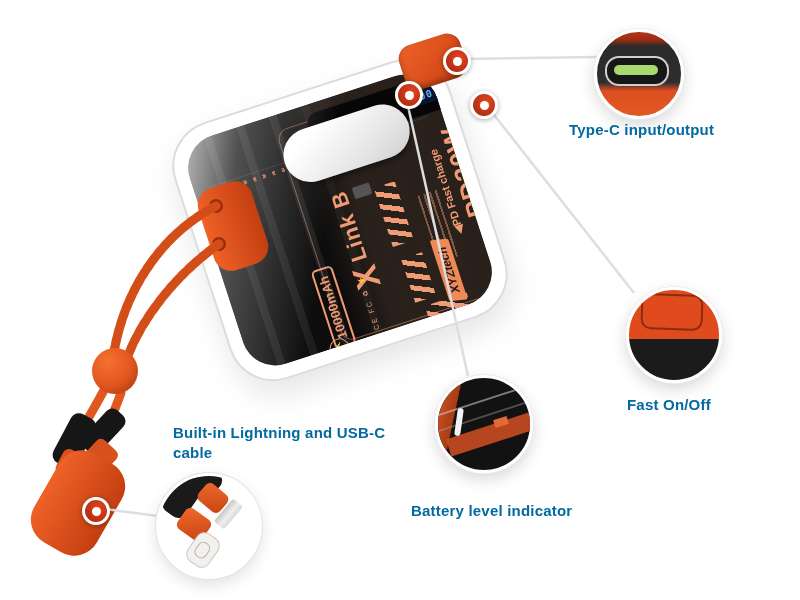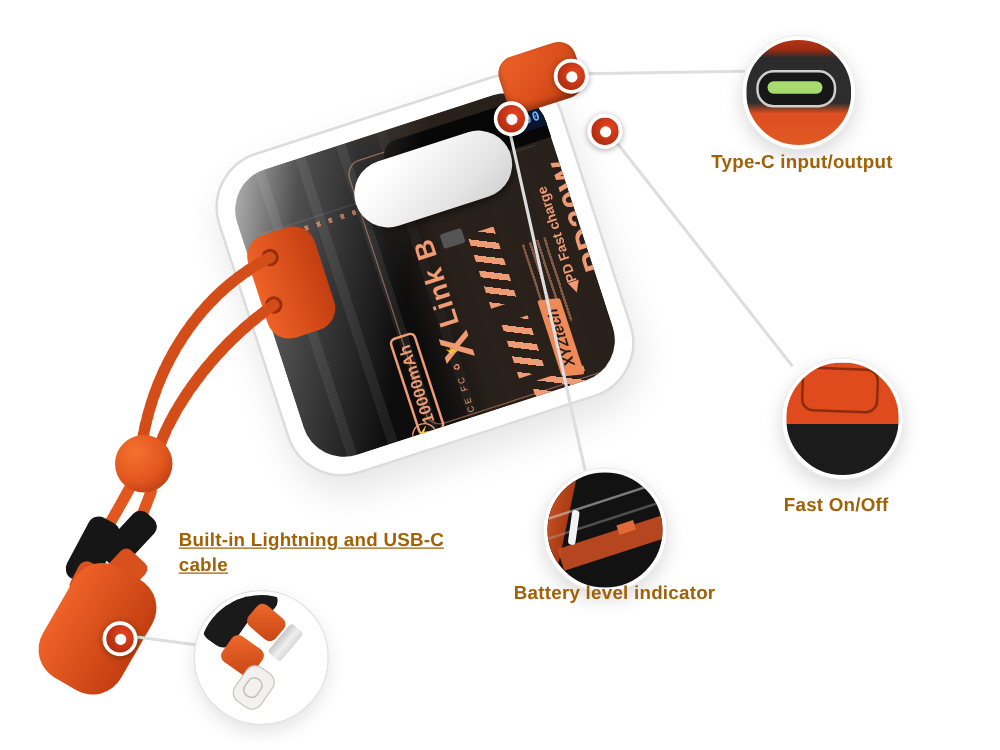--- a/index.html
+++ b/index.html
@@ -87,25 +87,25 @@
   .cn-body2{left:30px;top:-10px;width:30px;height:32px;border-radius:9px;background:#1a1a1a;transform:rotate(40deg);}
   .cn-collar2{left:40px;top:11px;width:28px;height:22px;border-radius:6px;background:linear-gradient(140deg,#ef6a2c,#c64413);transform:rotate(40deg);}
   .cn-tip2{left:63px;top:23px;width:13px;height:30px;border-radius:3px;background:linear-gradient(90deg,#c6c6c6,#efefef 55%,#d8d8d8);transform:rotate(40deg);}
 
   
   .marker{position:absolute;width:22px;height:22px;border:3px solid #fff;border-radius:50%;z-index:30;
       background:radial-gradient(circle at 62% 38%, #e84520, #b02c10 75%);box-shadow:0 1px 5px rgba(0,0,0,.35);}
   .marker i{position:absolute;left:50%;top:50%;width:9px;height:9px;margin:-4.5px 0 0 -4.5px;border-radius:50%;background:#fff;display:block;}
 
   
-  .lbl{position:absolute;z-index:25;color:#a16207;font:700 15px/1.3 "Liberation Sans",sans-serif;letter-spacing:.2px;}
+  .lbl{position:absolute;z-index:25;color:#0369a1;font:700 15px/1.3 "Liberation Sans",sans-serif;letter-spacing:.2px;}
   .lbl-typec{left:569px;top:120px;width:180px;}
   .lbl-power{left:627px;top:395px;width:130px;}
-  .lbl-battery{left:411px;top:465px;width:190px;}
-  .lbl-cable{left:143px;top:423px;width:218px;text-decoration:underline;}
+  .lbl-battery{left:411px;top:501px;width:190px;}
+  .lbl-cable{left:173px;top:423px;width:218px;}
 </style>
 </head>
 <body>
 
 <div class="stage">
 
   <div class="device-rot">
     <div class="case">
       <div class="body">
         <div class="print-frame"></div>

